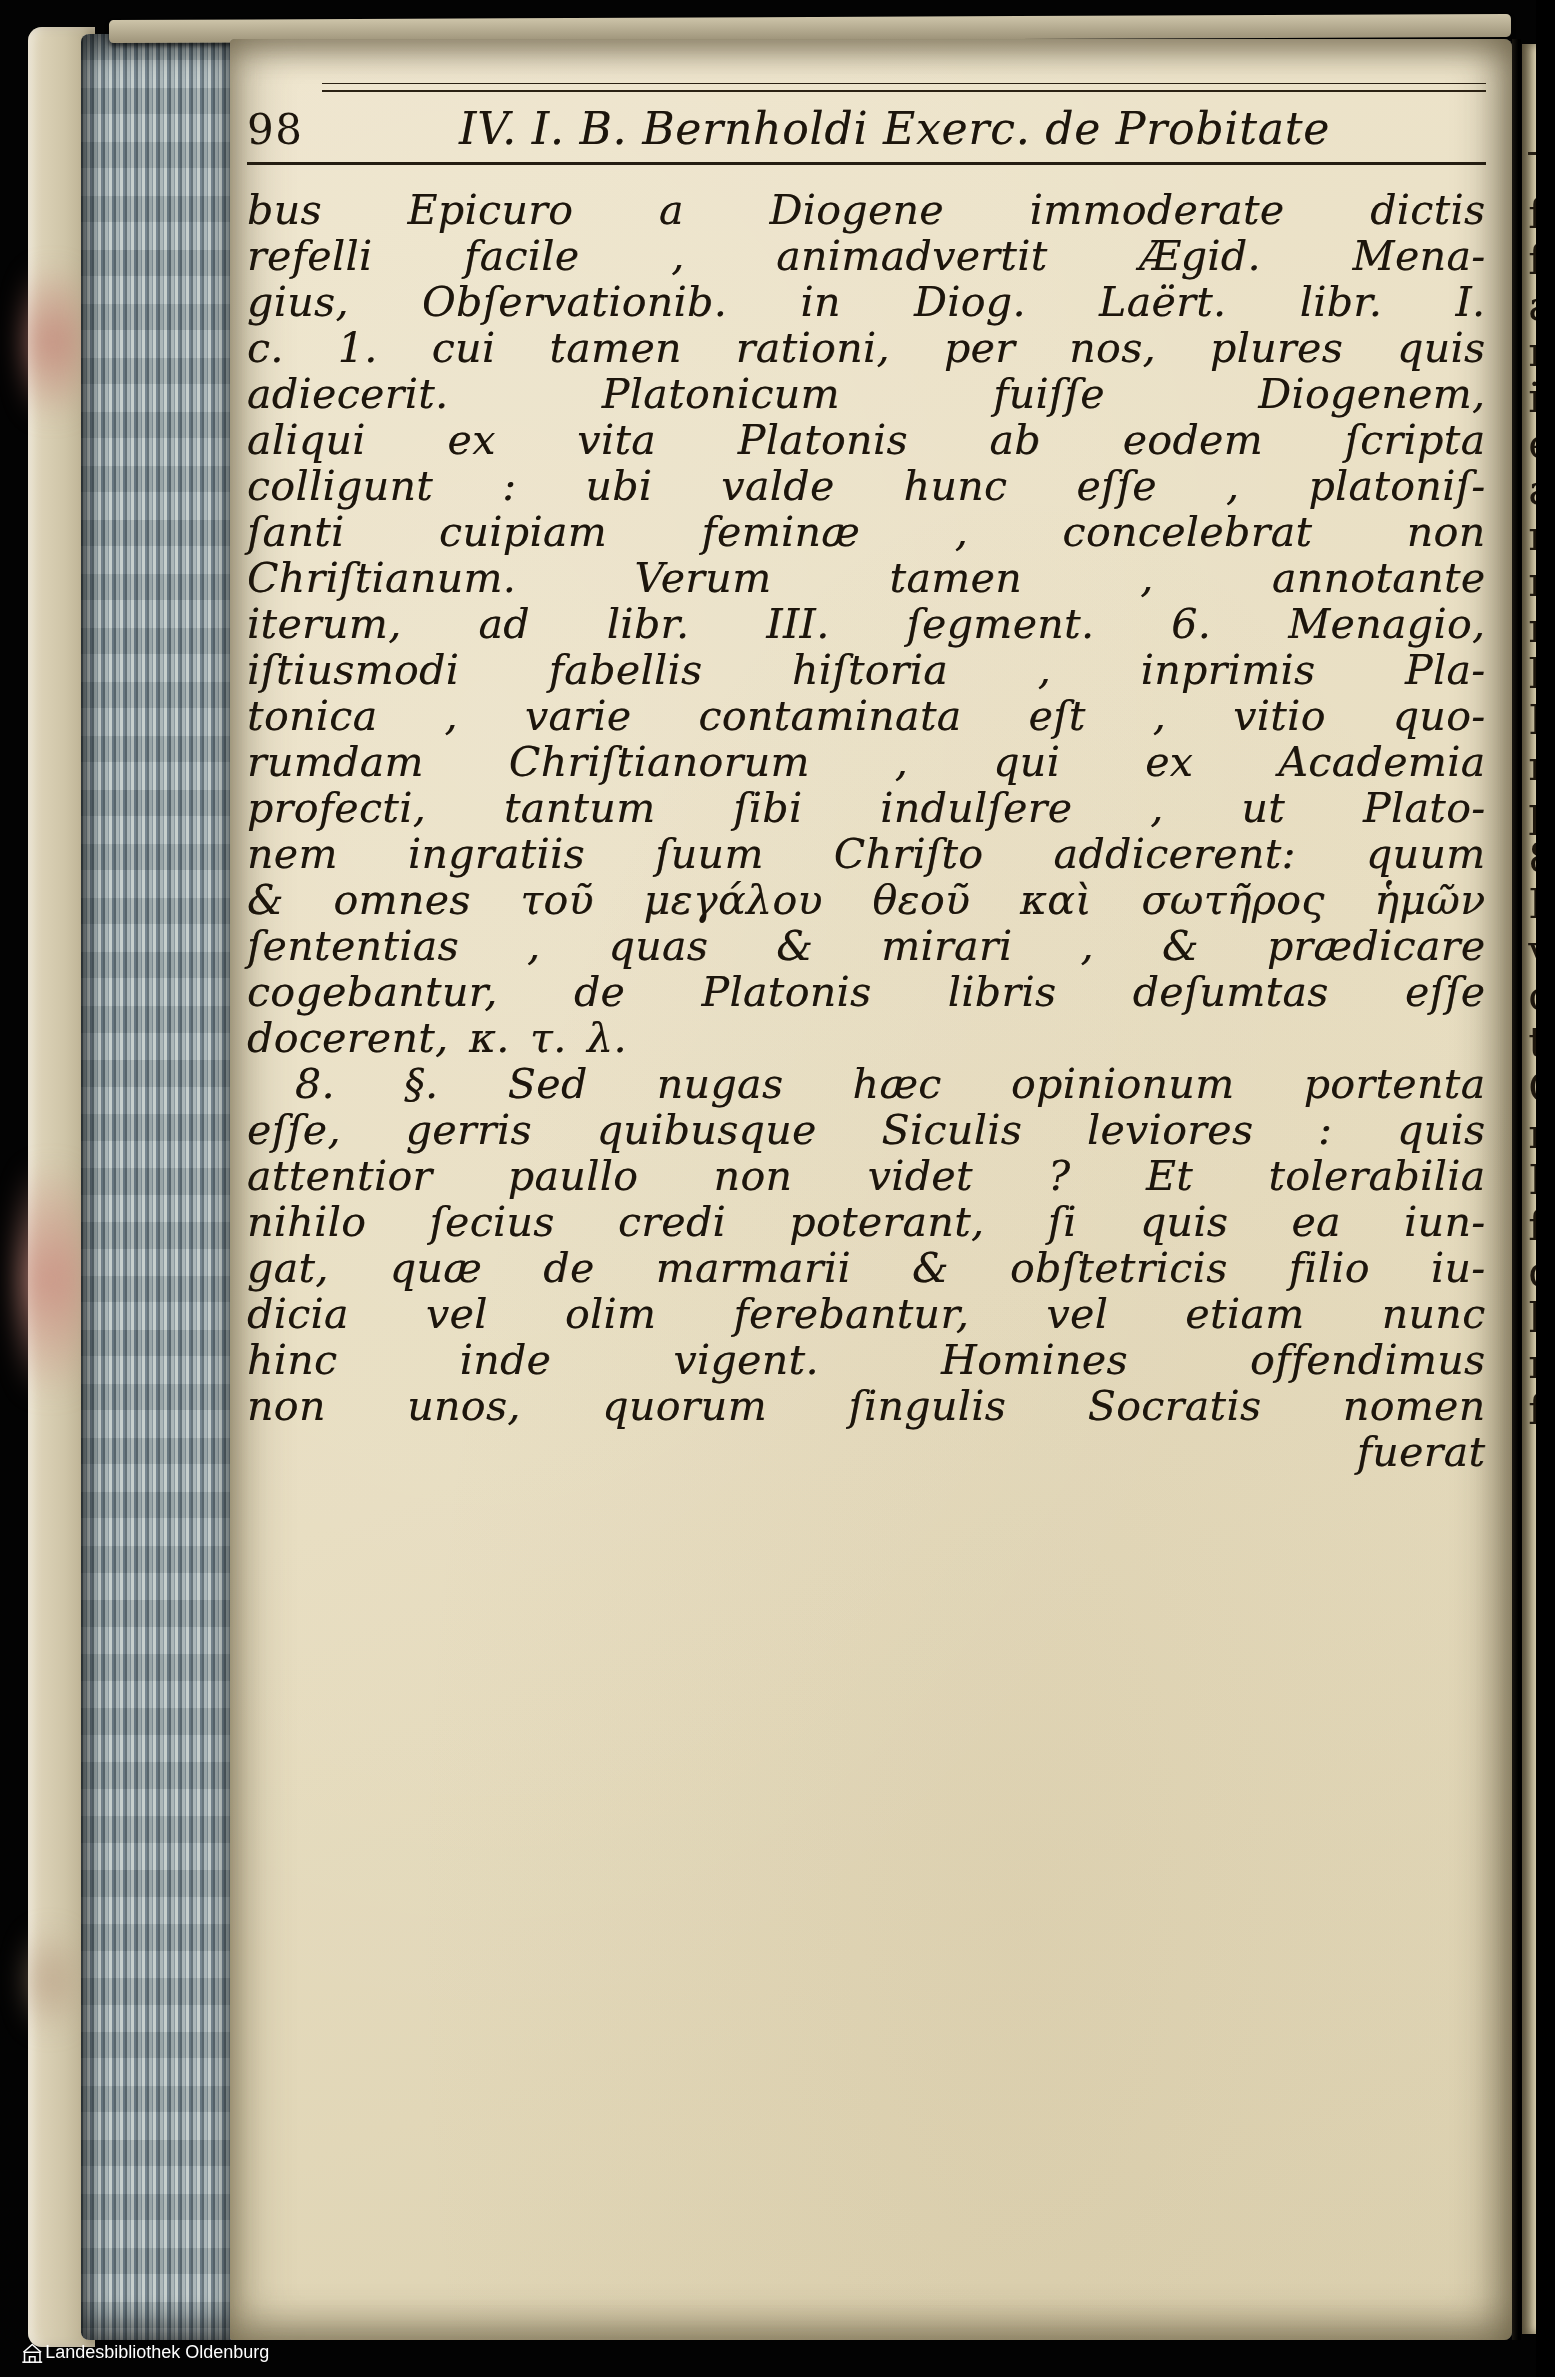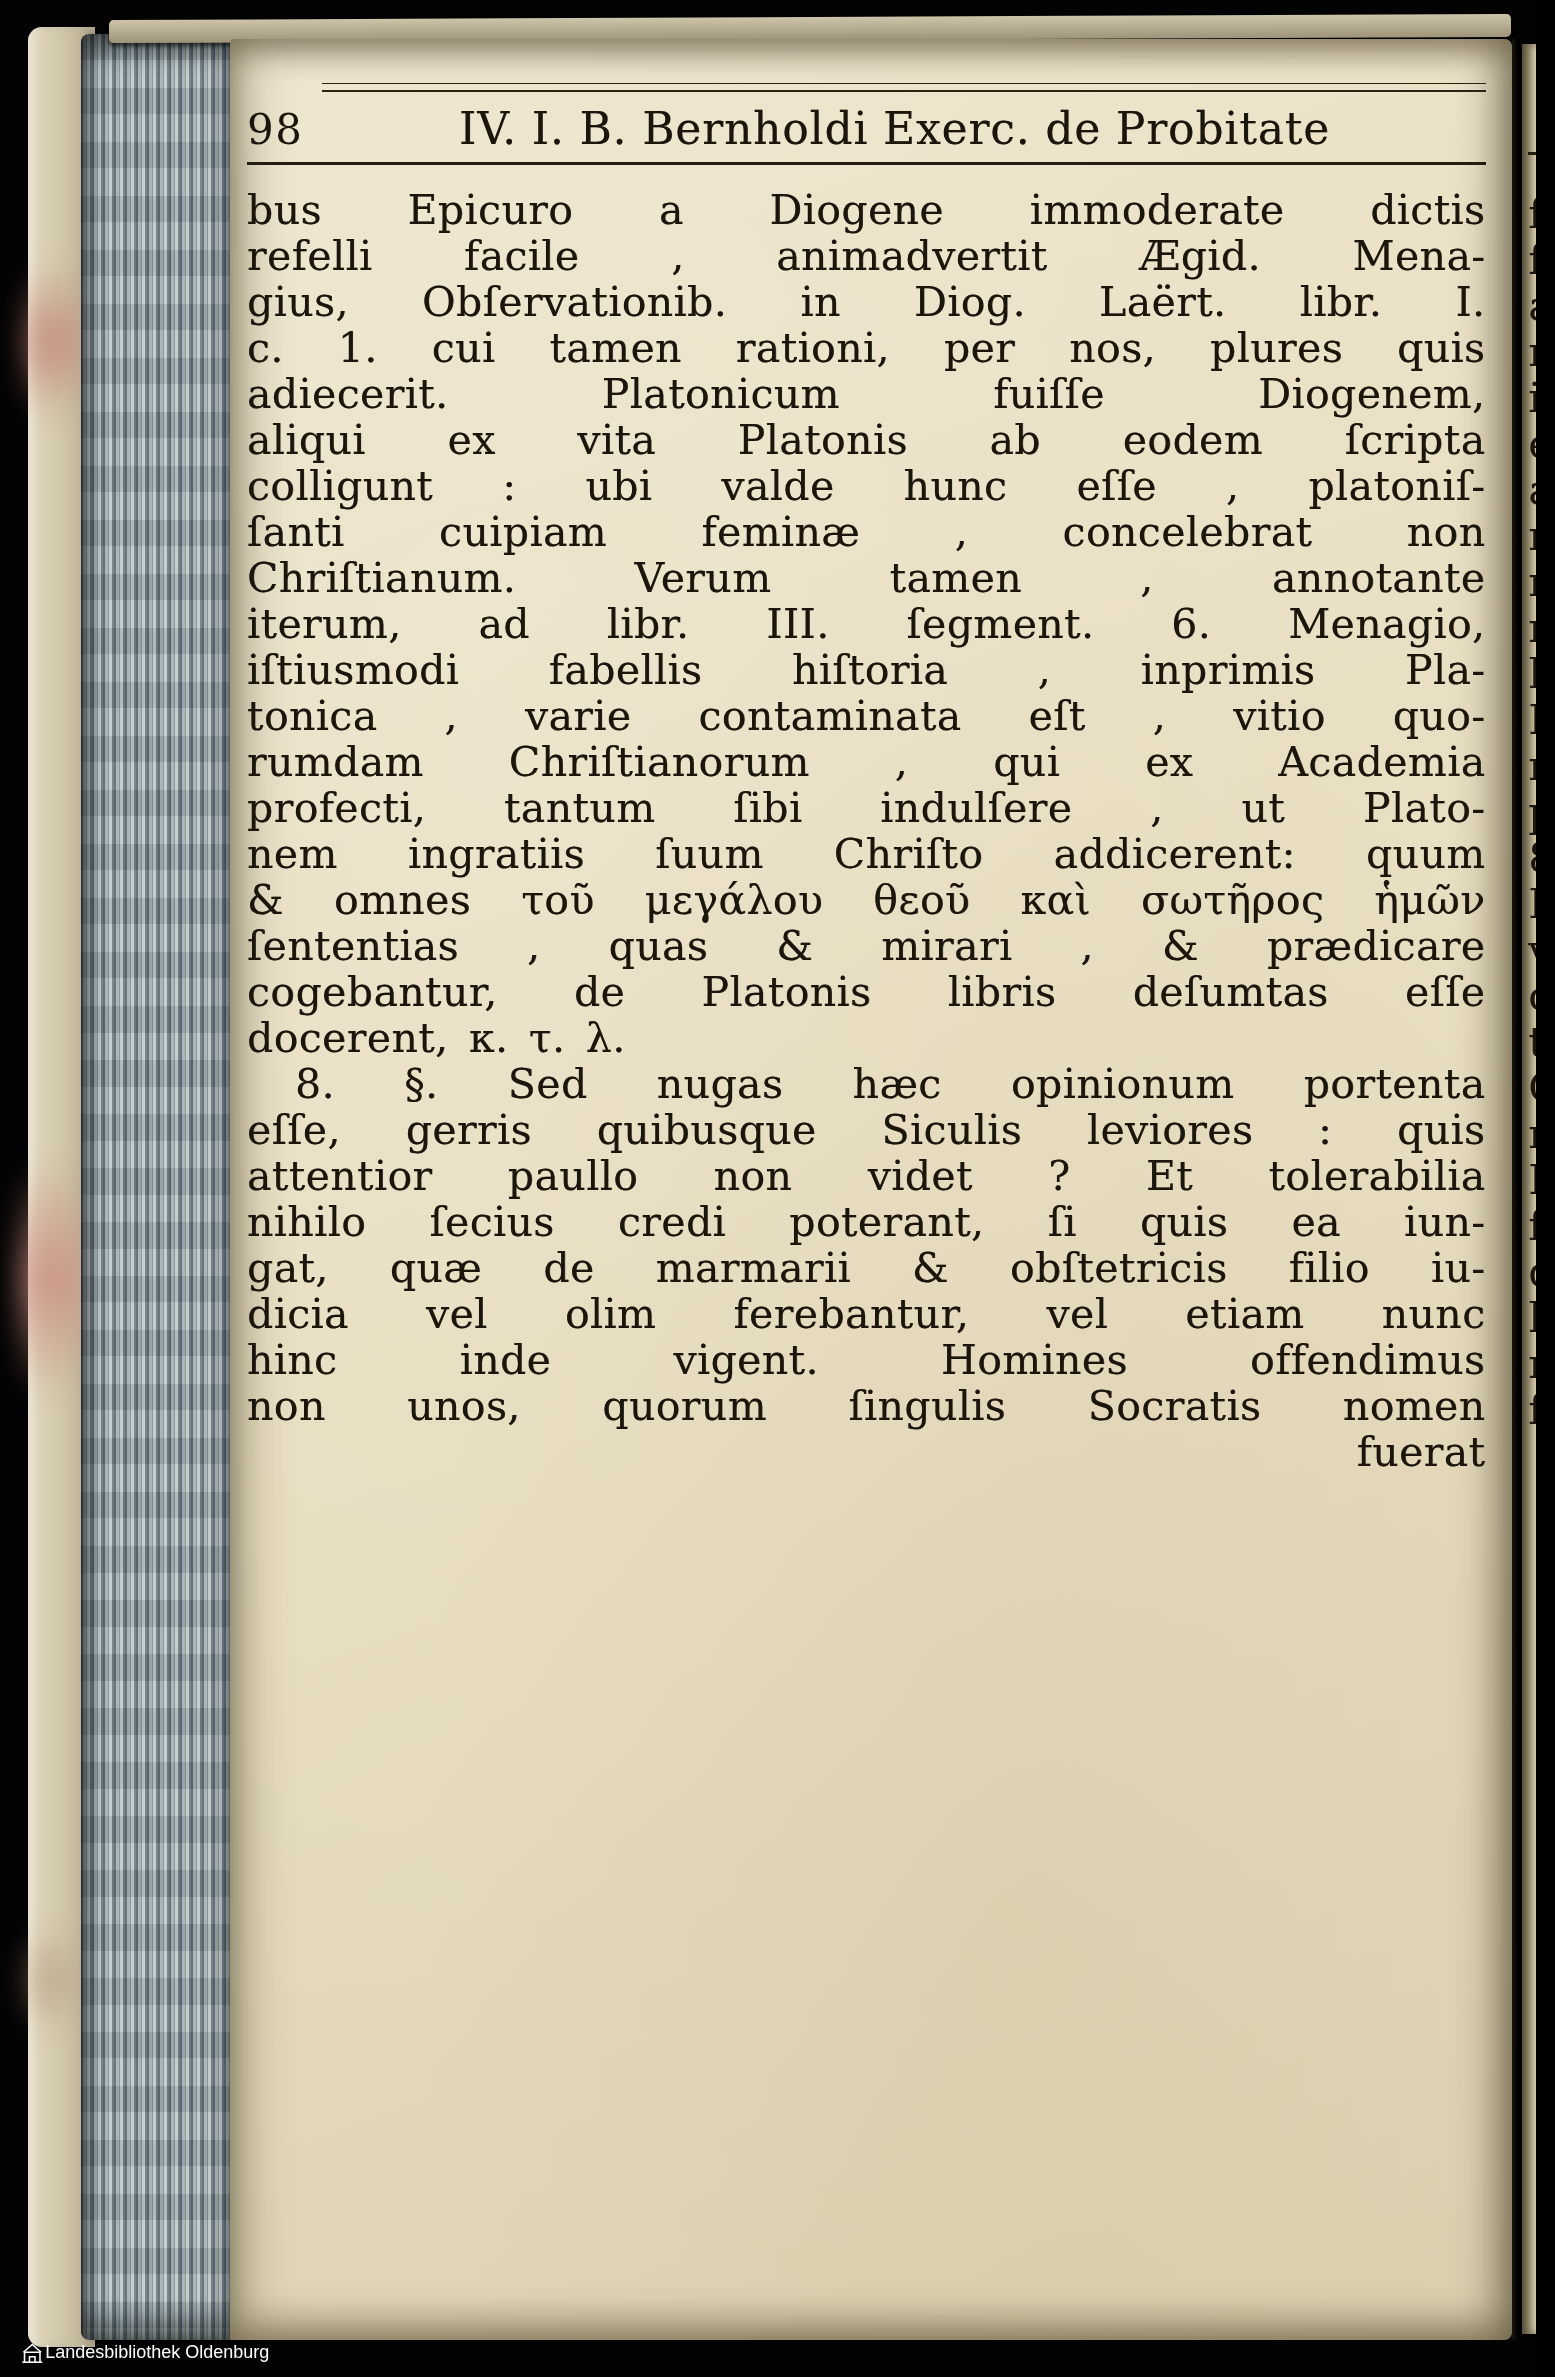--- a/index.html
+++ b/index.html
@@ -44,26 +44,26 @@
     box-shadow:inset 6.2px 0 9.3px rgba(40,32,16,.55);
     padding:148px 0 0 6.2px;box-sizing:border-box;color:#1c150c;overflow:hidden;}
   .sliver .top-rule{width:23px;height:3.1px;background:#241d12;margin:-40px 0 36px 0;}
   .sliver-line{font-size:41px;line-height:46px;white-space:nowrap;}
 
   
   .hdr-rule-top{height:6.2px;border-top:1.6px solid #2b2214;border-bottom:2.3px solid #2b2214;
     margin-left:75px;}
   .hdr-row{display:flex;align-items:baseline;margin:11px 0 7.8px;}
   .page-number{font-size:42px;letter-spacing:1.6px;}
-  .running-title{flex:1;text-align:center;font-size:44px;letter-spacing:0.8px;
+  .running-title{flex:1;text-align:center;font-style:italic;font-size:44px;letter-spacing:0.8px;
     text-shadow:0.2px 0.2px 0.3px rgba(25,18,8,.55);}
   .hdr-rule-bottom{border-top:3.1px solid #241d12;margin-bottom:22px;}
 
   .text-block{font-size:41px;line-height:46px;letter-spacing:0.4px;word-spacing:7px;
-    text-shadow:0.3px 0.3px 0.4px rgba(25,18,8,.55);}
+    text-shadow:0.3px 0.3px 0.4px rgba(25,18,8,.55);font-style:italic;}
   .line{min-height:46px;}
   .line.justify{text-align:justify;text-align-last:justify;}
   .line.left{text-align:left;}
   .line.right{text-align:right;}
   .line.indent{text-indent:48px;}
 
   
   .watermark{position:absolute;left:18.7px;top:2339px;display:flex;align-items:center;gap:0;
     color:#fff;font-family:"Liberation Sans",sans-serif;font-size:18px;}
   .watermark svg{display:block;}

